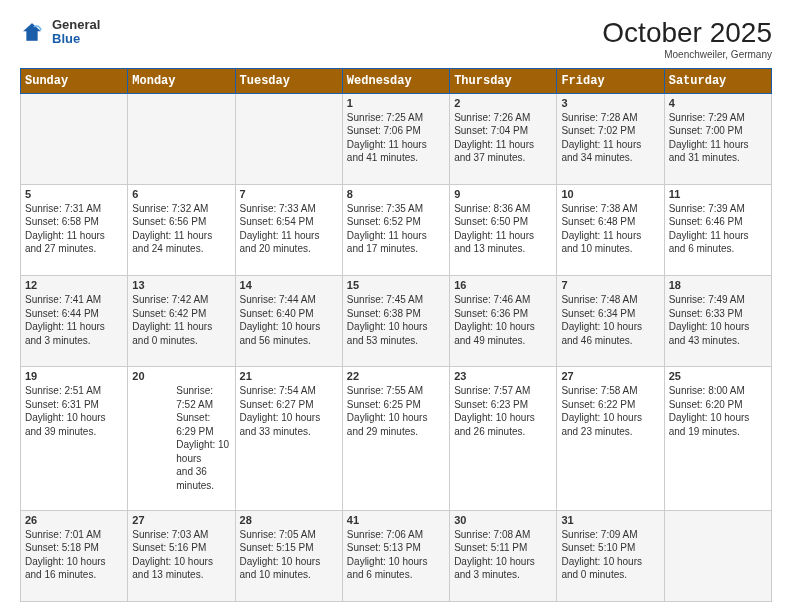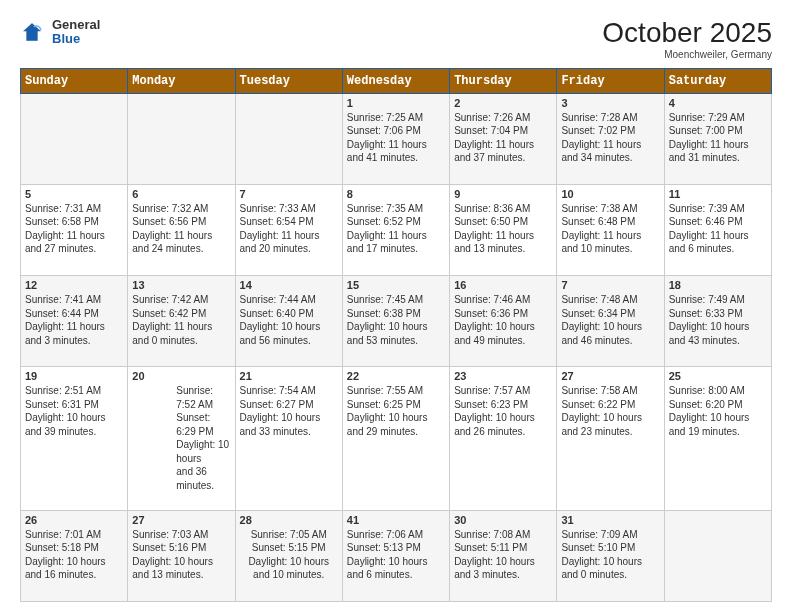--- a/index.html
+++ b/index.html
@@ -328,21 +328,21 @@
           </td>
           <td>
             <span class="day-num">27</span>
             <div class="cell-text" style="white-space: pre-line;">Sunrise: 7:03 AM
 Sunset: 5:16 PM
 Daylight: 10 hours
 and 13 minutes.</div>
           </td>
           <td>
             <span class="day-num">28</span>
-            <div class="cell-text" style="white-space: pre-line; text-align: center;">Sunrise: 7:05 AM
+            <div class="cell-text" style="white-space: pre-line;">Sunrise: 7:05 AM
 Sunset: 5:15 PM
 Daylight: 10 hours
 and 10 minutes.</div>
           </td>
           <td>
             <span class="day-num">41</span>
             <div class="cell-text" style="white-space: pre-line;">Sunrise: 7:06 AM
 Sunset: 5:13 PM
 Daylight: 10 hours
 and 6 minutes.</div>

